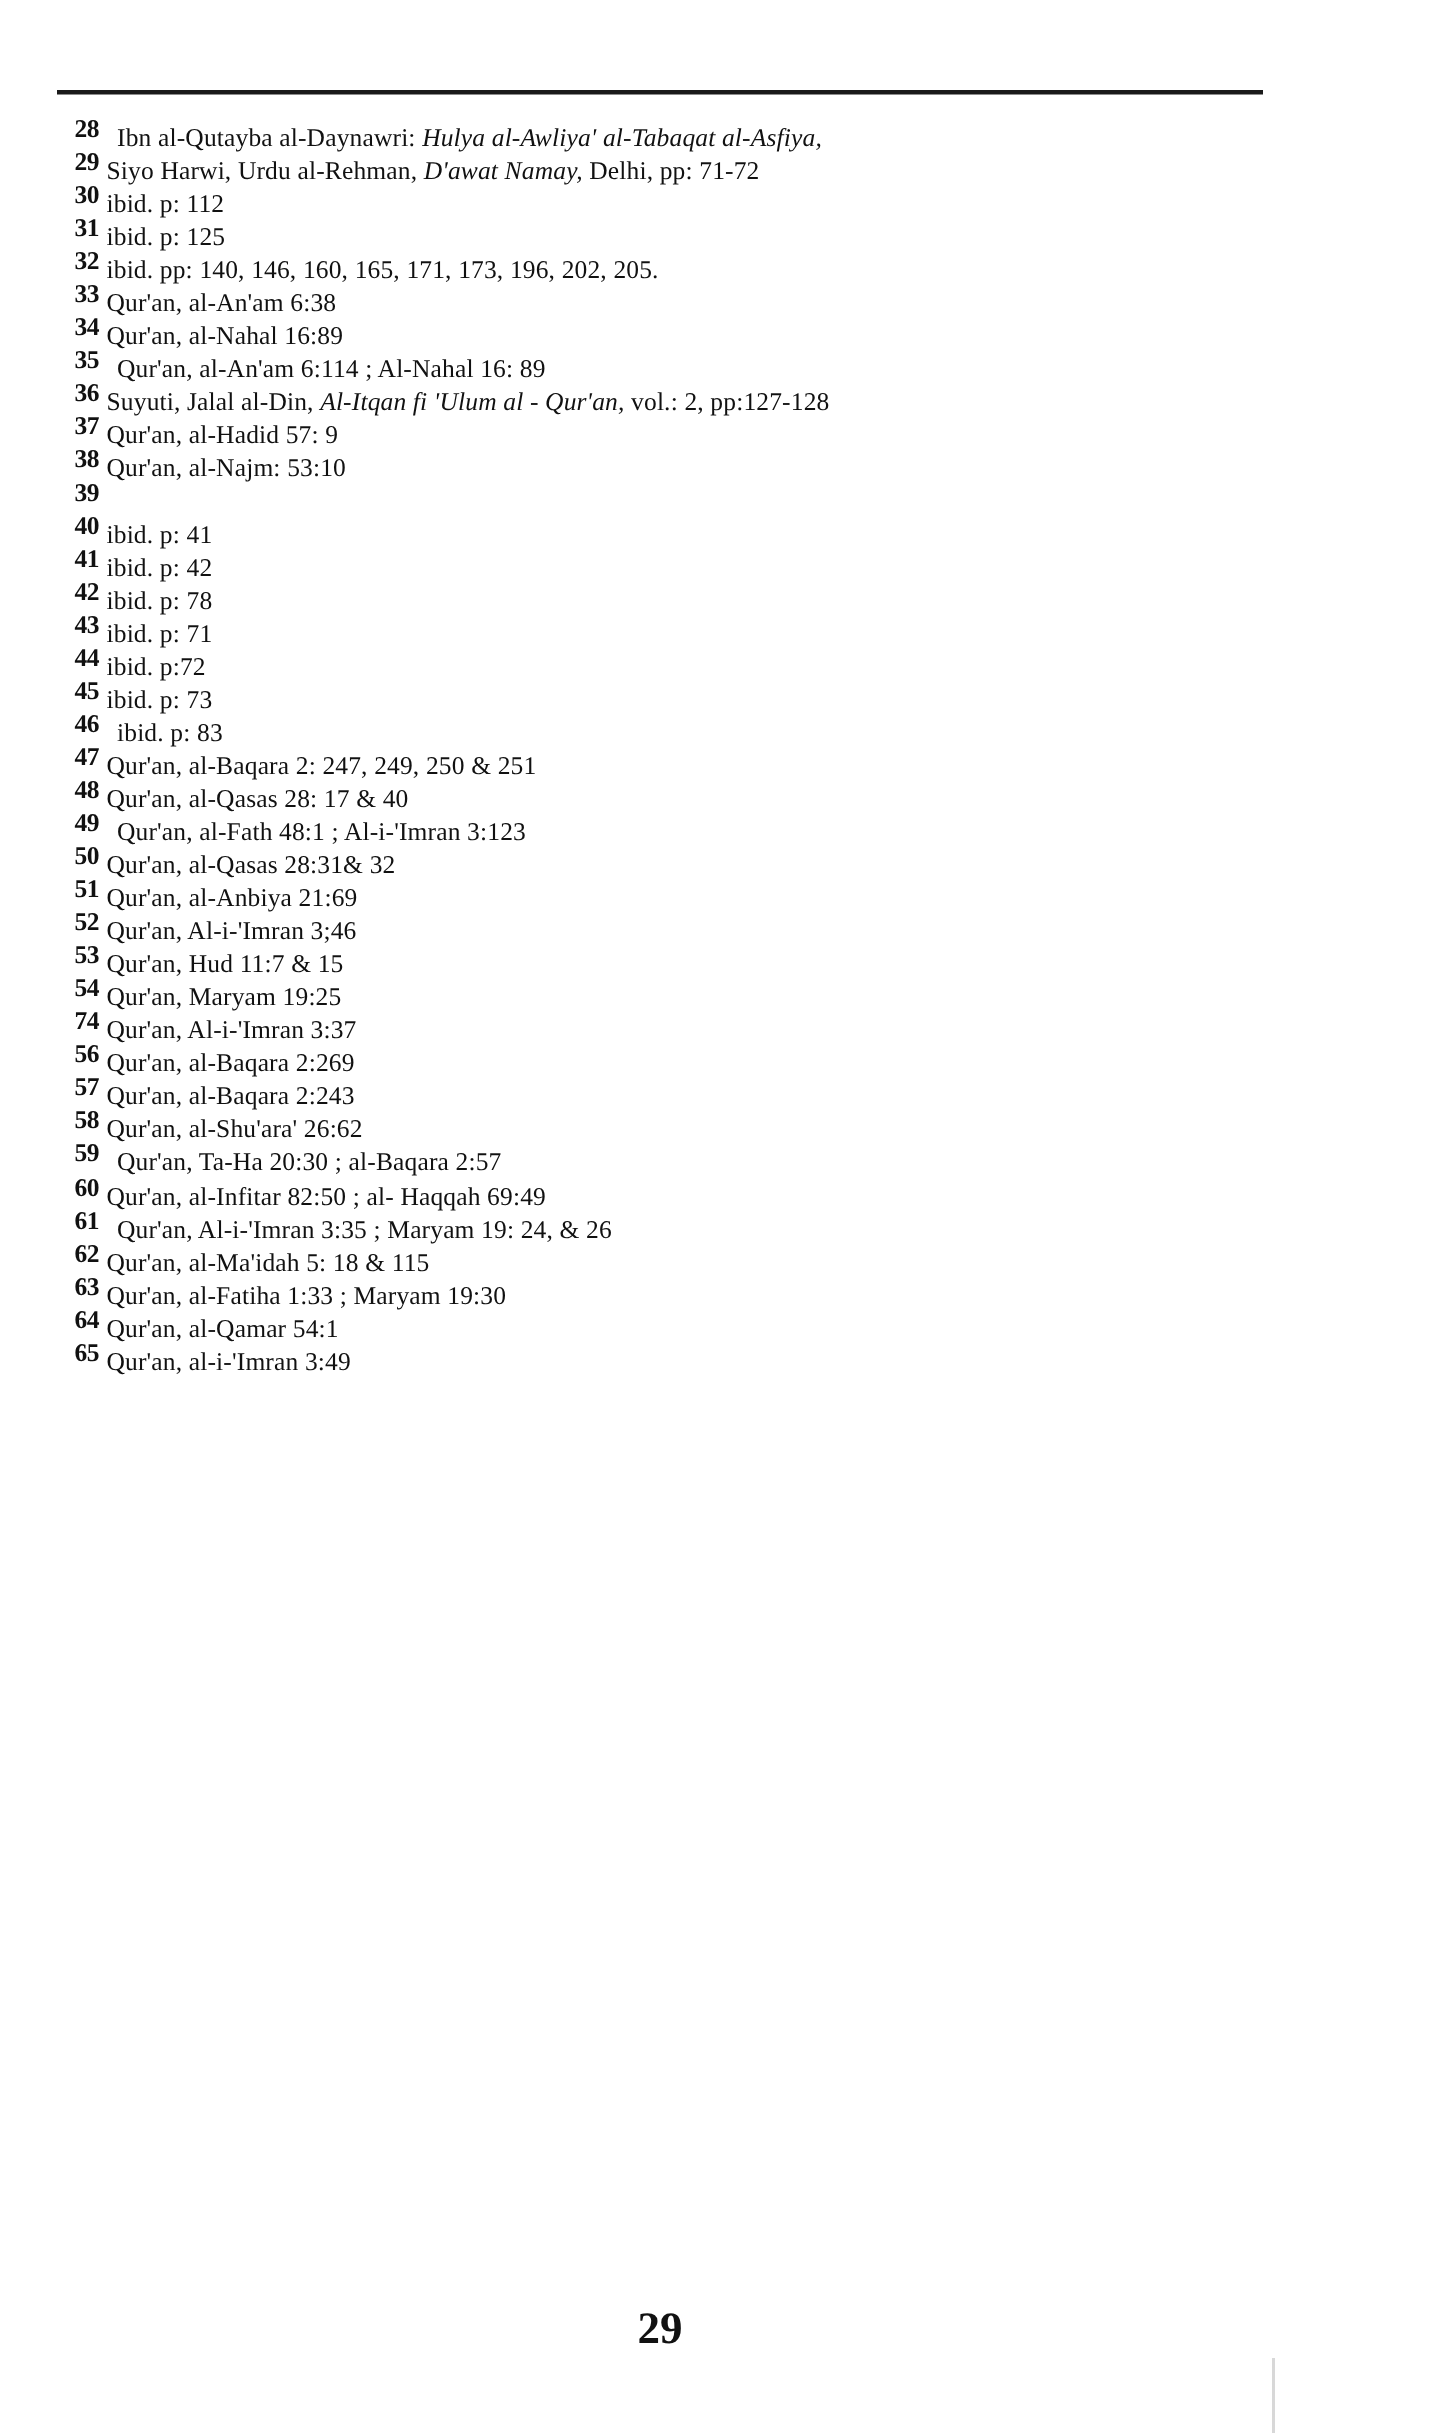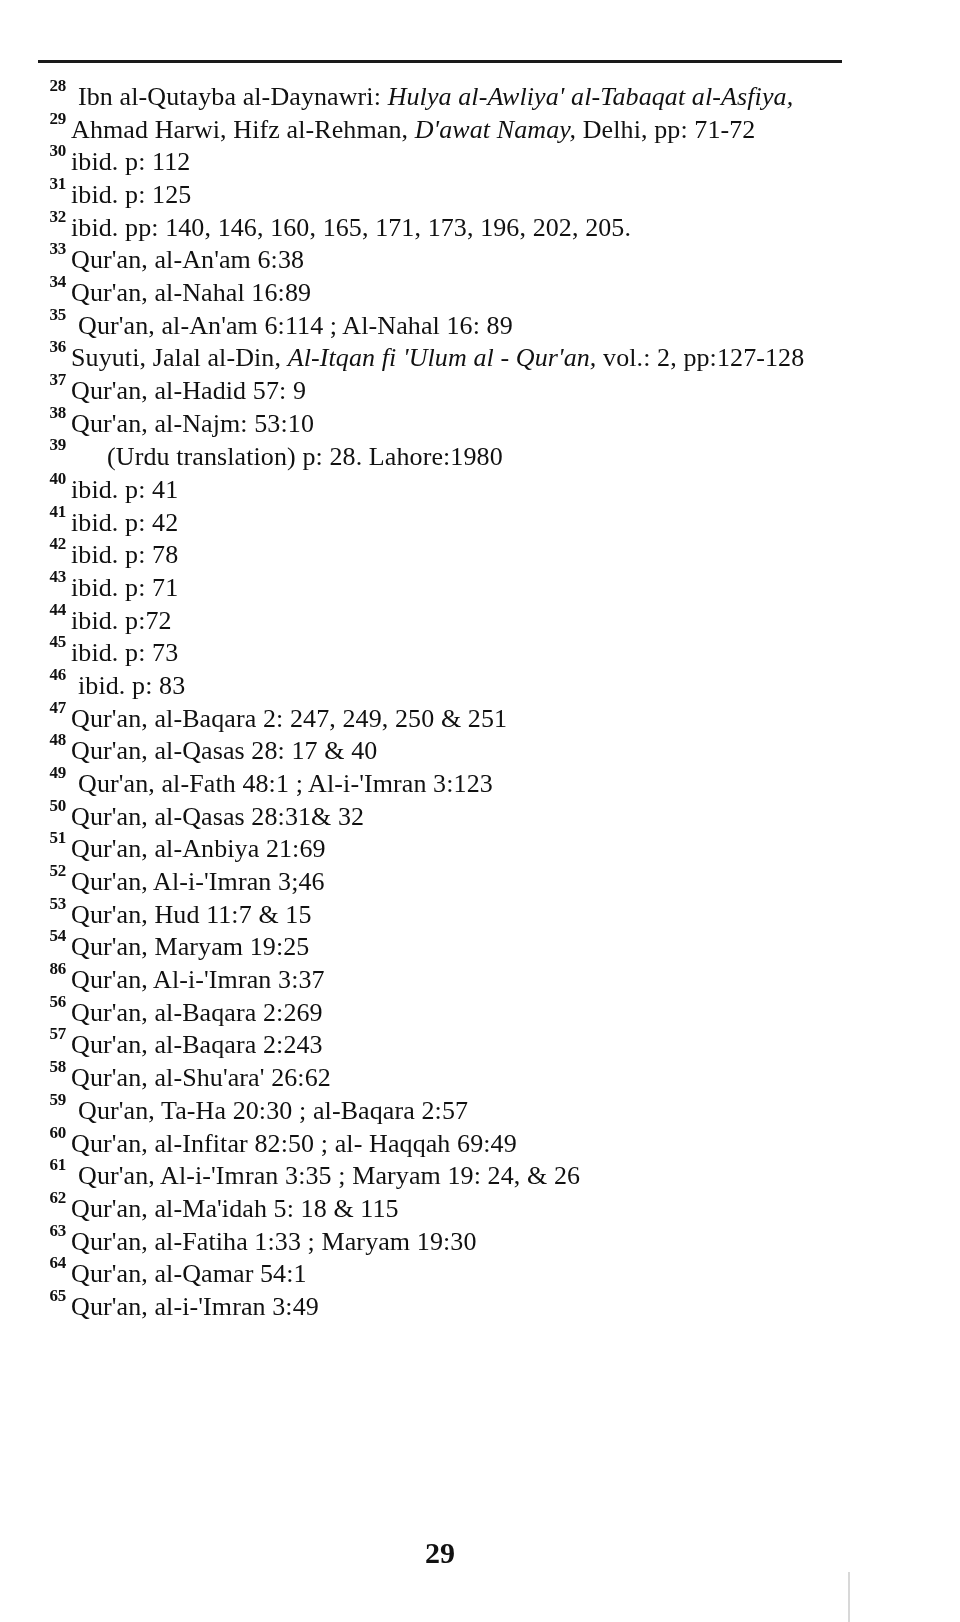--- a/index.html
+++ b/index.html
@@ -50,21 +50,21 @@
     font-size: 17px;
     font-weight: bold;
     vertical-align: super;
     position: relative;
     top: -6px;
     padding-right: 5px;
     letter-spacing: -0.3px;
   }
   .note-body {
     flex: 1 1 auto;
-    font-size: 26px;
+    font-size: 17px;
     letter-spacing: 0.1px;
   }
   .note-body .it {
     font-style: italic;
   }
   .cont-line {
     display: block;
     padding-left: 36px;
     margin-top: 1px;
   }
@@ -96,21 +96,21 @@
 <div class="page">
   <div class="top-rule"></div>
 
   <div class="notes">
       <div class="note indent-1">
         <sup class="note-num">28</sup>
         <div class="note-body"><span><span>Ibn  al-Qutayba  al-Daynawri: </span><span class="it">Hulya  al-Awliya'  al-Tabaqat  al-Asfiya,</span></span></div>
       </div>
       <div class="note">
         <sup class="note-num">29</sup>
-        <div class="note-body"><span><span>Ahmad Harwi, Hifz al-Rehman, </span><span class="it">D'awat Namay,</span><span> Delhi, pp: 71-72</span></span></div>
+        <div class="note-body"><span><span>Siyo Harwi, Urdu al-Rehman, </span><span class="it">D'awat Namay,</span><span> Delhi, pp: 71-72</span></span></div>
       </div>
       <div class="note">
         <sup class="note-num">30</sup>
         <div class="note-body"><span><span>ibid. p: 112</span></span></div>
       </div>
       <div class="note">
         <sup class="note-num">31</sup>
         <div class="note-body"><span><span>ibid. p: 125</span></span></div>
       </div>
       <div class="note">
@@ -136,21 +136,21 @@
       <div class="note">
         <sup class="note-num">37</sup>
         <div class="note-body"><span><span>Qur'an, al-Hadid 57: 9</span></span></div>
       </div>
       <div class="note">
         <sup class="note-num">38</sup>
         <div class="note-body"><span><span>Qur'an, al-Najm: 53:10</span></span></div>
       </div>
       <div class="note">
         <sup class="note-num">39</sup>
-        <div class="note-body"><span class="cont-line"><span>(Urdu translation) p: 28. Lahore:1980</span></span></div>
+        <div class="note-body"></div>
       </div>
       <div class="note">
         <sup class="note-num">40</sup>
         <div class="note-body"><span><span>ibid. p: 41</span></span></div>
       </div>
       <div class="note">
         <sup class="note-num">41</sup>
         <div class="note-body"><span><span>ibid. p: 42</span></span></div>
       </div>
       <div class="note">
@@ -199,21 +199,21 @@
       </div>
       <div class="note">
         <sup class="note-num">53</sup>
         <div class="note-body"><span><span>Qur'an, Hud 11:7 &amp; 15</span></span></div>
       </div>
       <div class="note">
         <sup class="note-num">54</sup>
         <div class="note-body"><span><span>Qur'an, Maryam 19:25</span></span></div>
       </div>
       <div class="note">
-        <sup class="note-num">86</sup>
+        <sup class="note-num">74</sup>
         <div class="note-body"><span><span>Qur'an, Al-i-'Imran 3:37</span></span></div>
       </div>
       <div class="note">
         <sup class="note-num">56</sup>
         <div class="note-body"><span><span>Qur'an, al-Baqara 2:269</span></span></div>
       </div>
       <div class="note">
         <sup class="note-num">57</sup>
         <div class="note-body"><span><span>Qur'an, al-Baqara 2:243</span></span></div>
       </div>

